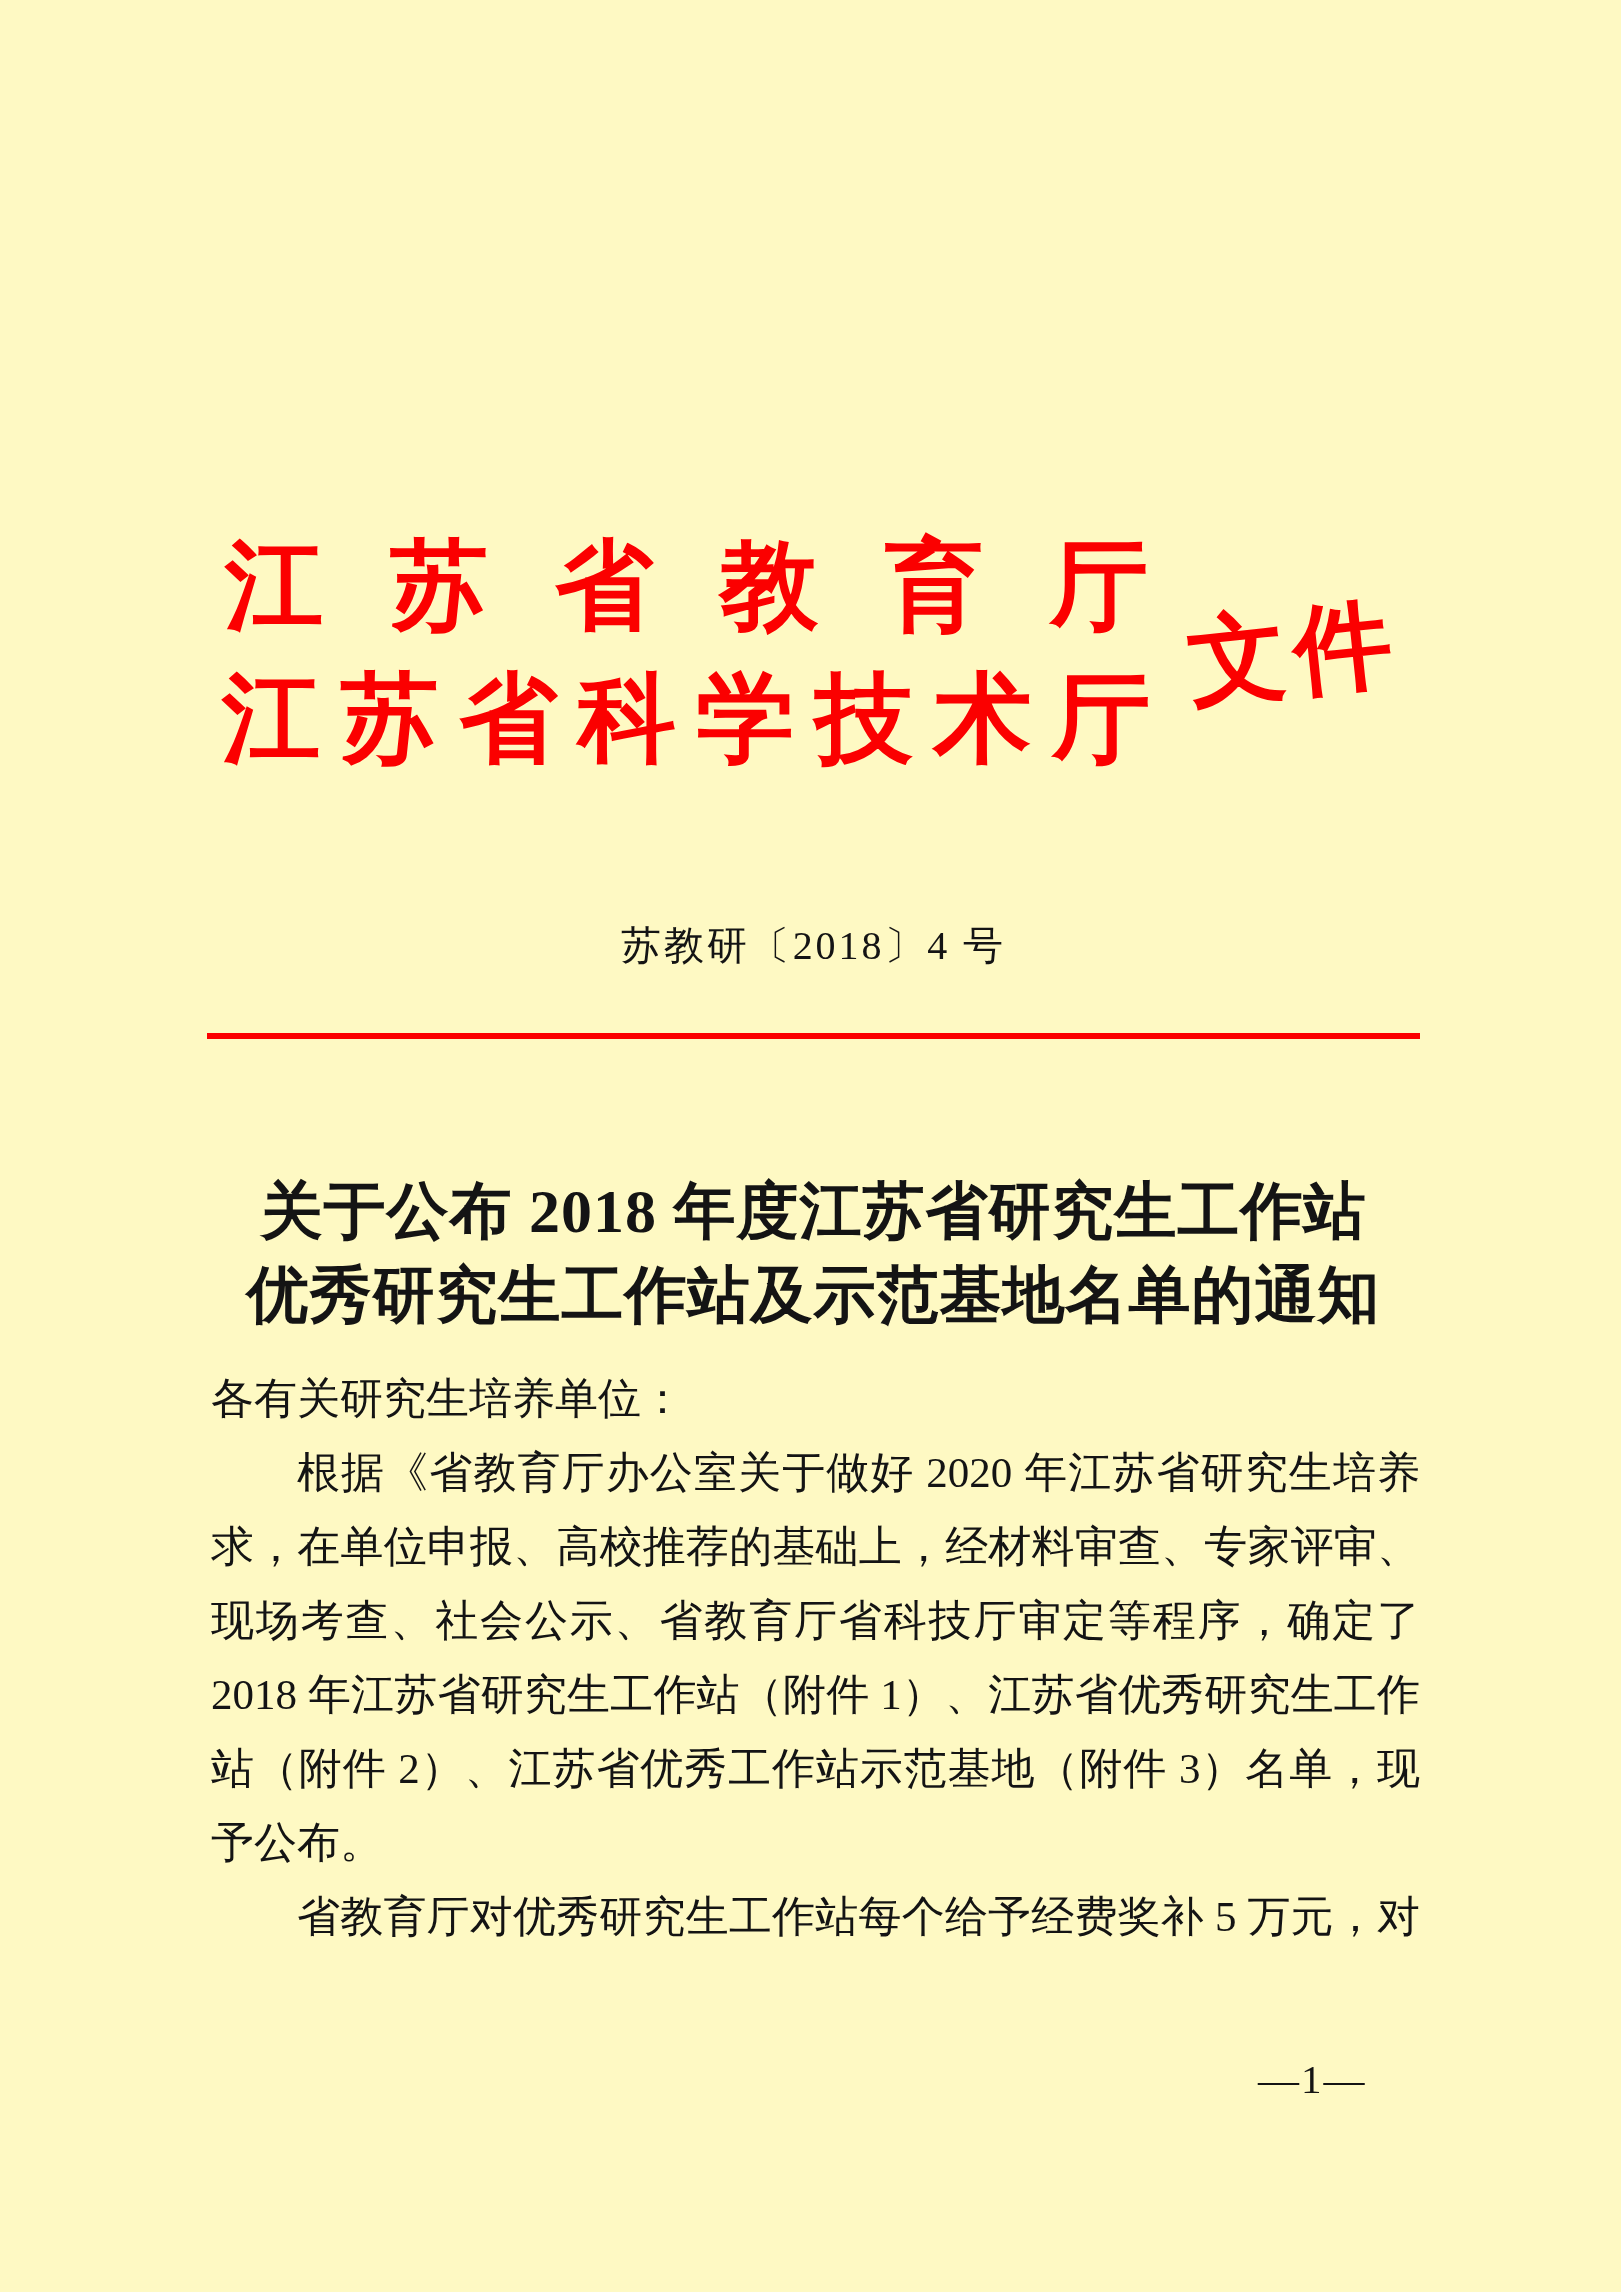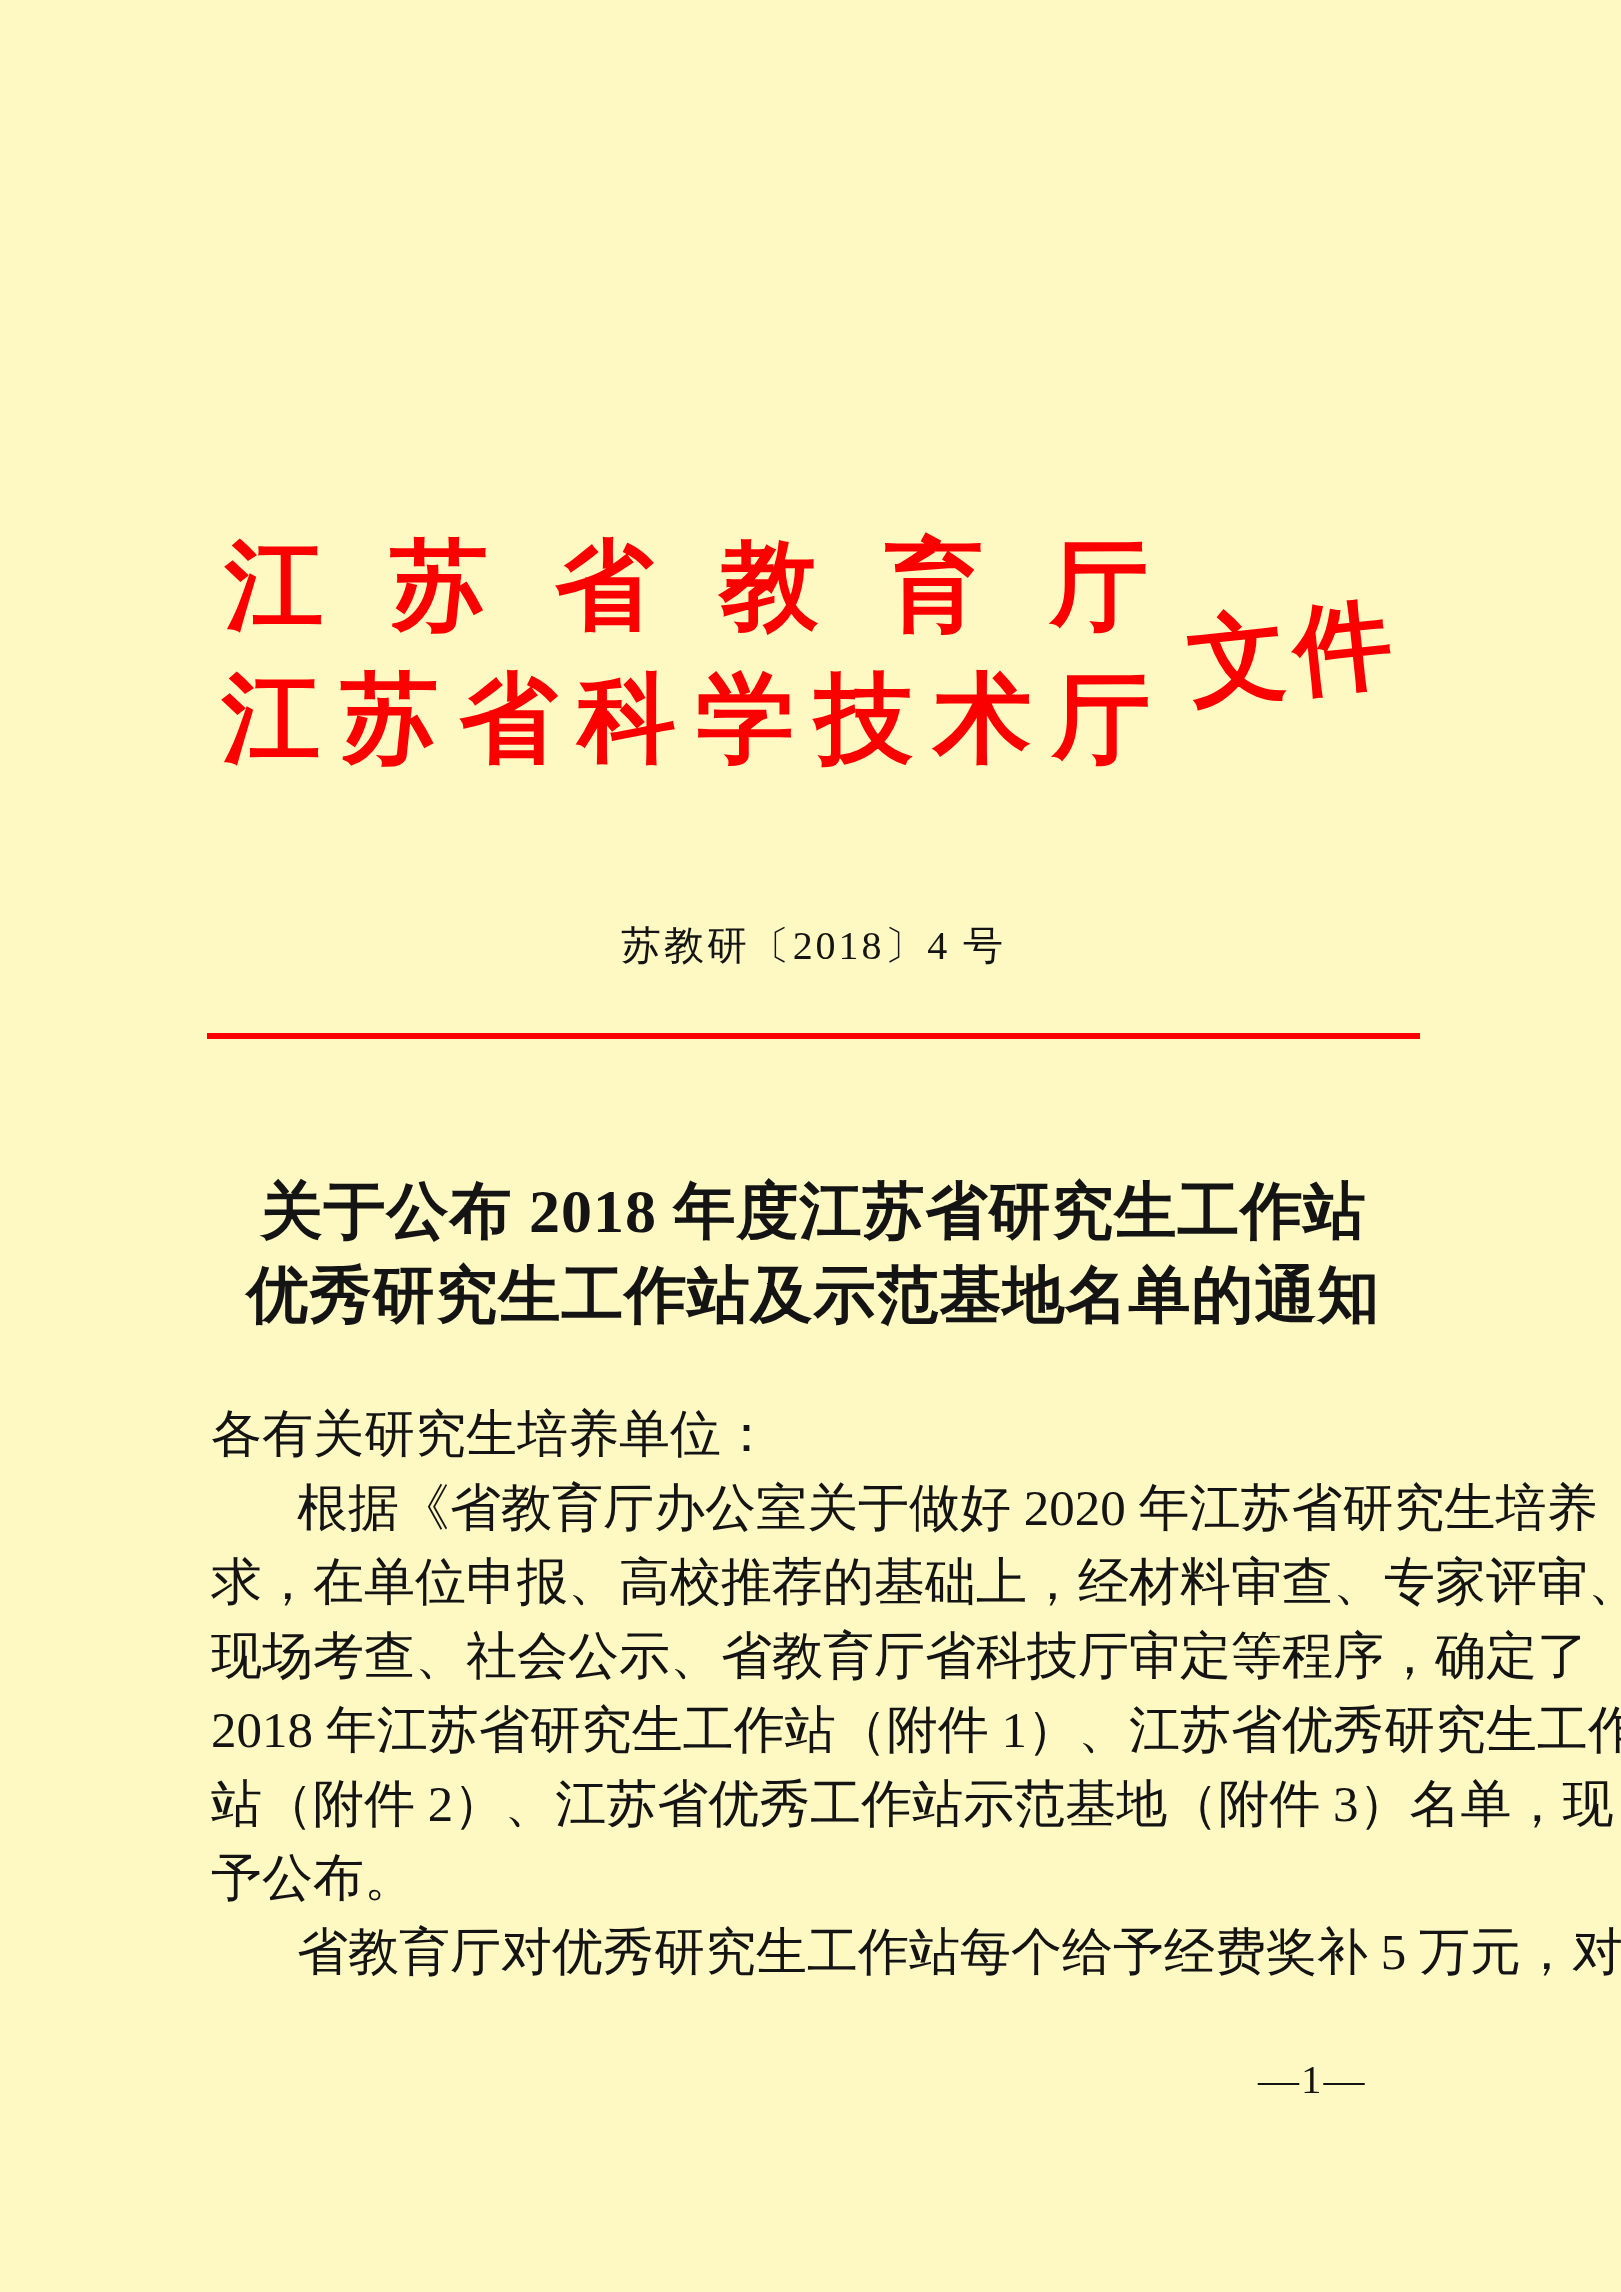--- a/index.html
+++ b/index.html
@@ -72,23 +72,23 @@
     text-align: center;
     font-size: 62px;
     line-height: 84px;
     font-weight: bold;
     letter-spacing: 1px;
     white-space: nowrap;
   }
   .body-text {
     position: absolute;
     left: 211px;
-    top: 1397px;
+    top: 1362px;
     width: 1209px;
-    font-size: 51px;
+    font-size: 43px;
     line-height: 74px;
     letter-spacing: 0px;
   }
   .bline {
     height: 74px;
     white-space: nowrap;
   }
   .bline.fill {
     text-align: justify;
     text-align-last: justify;

